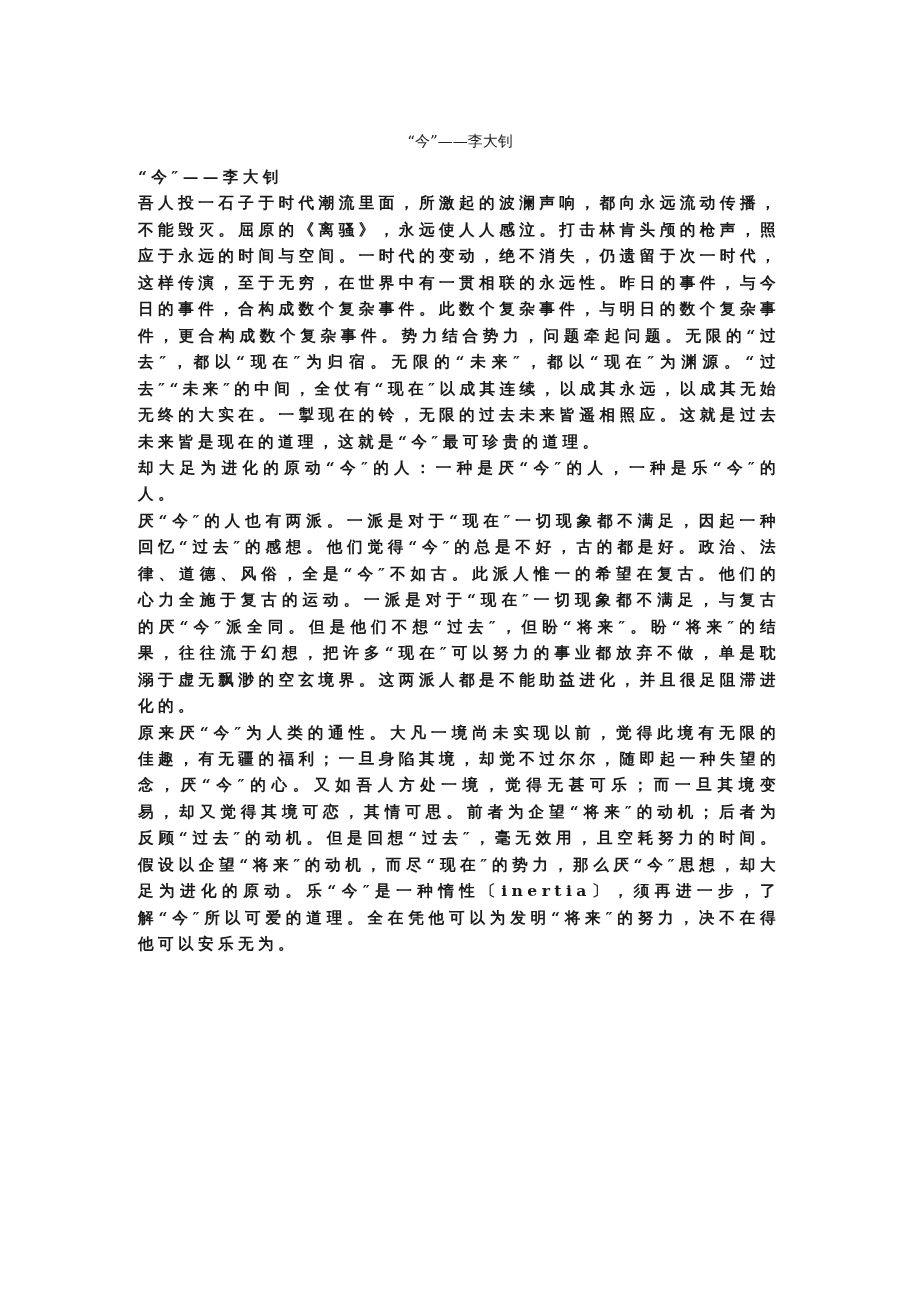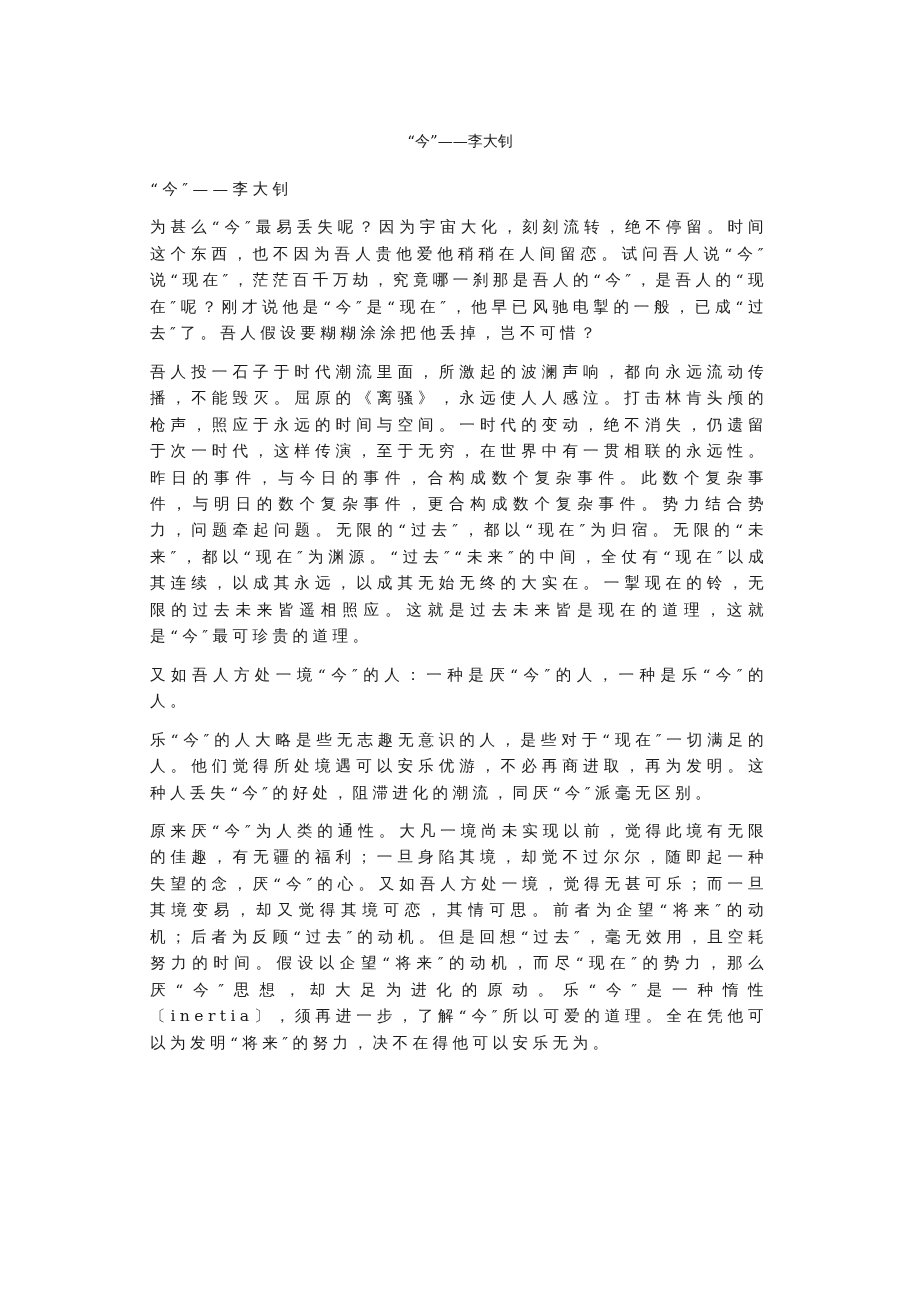--- a/index.html
+++ b/index.html
@@ -10,28 +10,27 @@
     }
     .doc-title {
       position: absolute; top: 114px; left: 0; width: 920px; text-align: center;
       font-size: 15px; line-height: 22px; letter-spacing: 0px;
     }
     .body {
       position: absolute; left: 138px; top: 148px; width: 642px;
       font-size: 15.6px; line-height: 26.45px; letter-spacing: 4.4px;
       text-align: justify;
     }
-    .body p { margin: 12px; padding: 0; }
+    .body p { margin: 0; padding: 0; font-weight: bold; }
   </style>
 </head>
 <body>
 
 <div class="page">
   <div class="doc-title">“今”——李大钊</div>
   <div class="body">
     <p>“今″——李大钊</p>
-    <p>为甚么“今″最易丢失呢？因为宇宙大化，刻刻流转，绝不停留。时间这个东西，也不因为吾人贵他爱他稍稍在人间留恋。试问吾人说“今″说“现在″，茫茫百千万劫，究竟哪一刹那是吾人的“今″，是吾人的“现在″呢？刚才说他是“今″是“现在″，他早已风驰电掣的一般，已成“过去″了。吾人假设要糊糊涂涂把他丢掉，岂不可惜？</p>
     <p>吾人投一石子于时代潮流里面，所激起的波澜声响，都向永远流动传播，不能毁灭。屈原的《离骚》，永远使人人感泣。打击林肯头颅的枪声，照应于永远的时间与空间。一时代的变动，绝不消失，仍遗留于次一时代，这样传演，至于无穷，在世界中有一贯相联的永远性。昨日的事件，与今日的事件，合构成数个复杂事件。此数个复杂事件，与明日的数个复杂事件，更合构成数个复杂事件。势力结合势力，问题牵起问题。无限的“过去″，都以“现在″为归宿。无限的“未来″，都以“现在″为渊源。“过去″“未来″的中间，全仗有“现在″以成其连续，以成其永远，以成其无始无终的大实在。一掣现在的铃，无限的过去未来皆遥相照应。这就是过去未来皆是现在的道理，这就是“今″最可珍贵的道理。</p>
-    <p>又如吾人方处一境“今″的人：一种是厌“今″的人，一种是乐“今″的人。</p>
-    <p>乐“今″的人大略是些无志趣无意识的人，是些对于“现在″一切满足的人。他们觉得所处境遇可以安乐优游，不必再商进取，再为发明。这种人丢失“今″的好处，阻滞进化的潮流，同厌“今″派毫无区别。</p>
+    <p>却大足为进化的原动“今″的人：一种是厌“今″的人，一种是乐“今″的人。</p>
+    <p>厌“今″的人也有两派。一派是对于“现在″一切现象都不满足，因起一种回忆“过去″的感想。他们觉得“今″的总是不好，古的都是好。政治、法律、道德、风俗，全是“今″不如古。此派人惟一的希望在复古。他们的心力全施于复古的运动。一派是对于“现在″一切现象都不满足，与复古的厌“今″派全同。但是他们不想“过去″，但盼“将来″。盼“将来″的结果，往往流于幻想，把许多“现在″可以努力的事业都放弃不做，单是耽溺于虚无飘渺的空玄境界。这两派人都是不能助益进化，并且很足阻滞进化的。</p>
     <p>原来厌“今″为人类的通性。大凡一境尚未实现以前，觉得此境有无限的佳趣，有无疆的福利；一旦身陷其境，却觉不过尔尔，随即起一种失望的念，厌“今″的心。又如吾人方处一境，觉得无甚可乐；而一旦其境变易，却又觉得其境可恋，其情可思。前者为企望“将来″的动机；后者为反顾“过去″的动机。但是回想“过去″，毫无效用，且空耗努力的时间。假设以企望“将来″的动机，而尽“现在″的势力，那么厌“今″思想，却大足为进化的原动。乐“今″是一种惰性〔inertia〕，须再进一步，了解“今″所以可爱的道理。全在凭他可以为发明“将来″的努力，决不在得他可以安乐无为。</p>
   </div>
 </div>
 
 </body></html>

